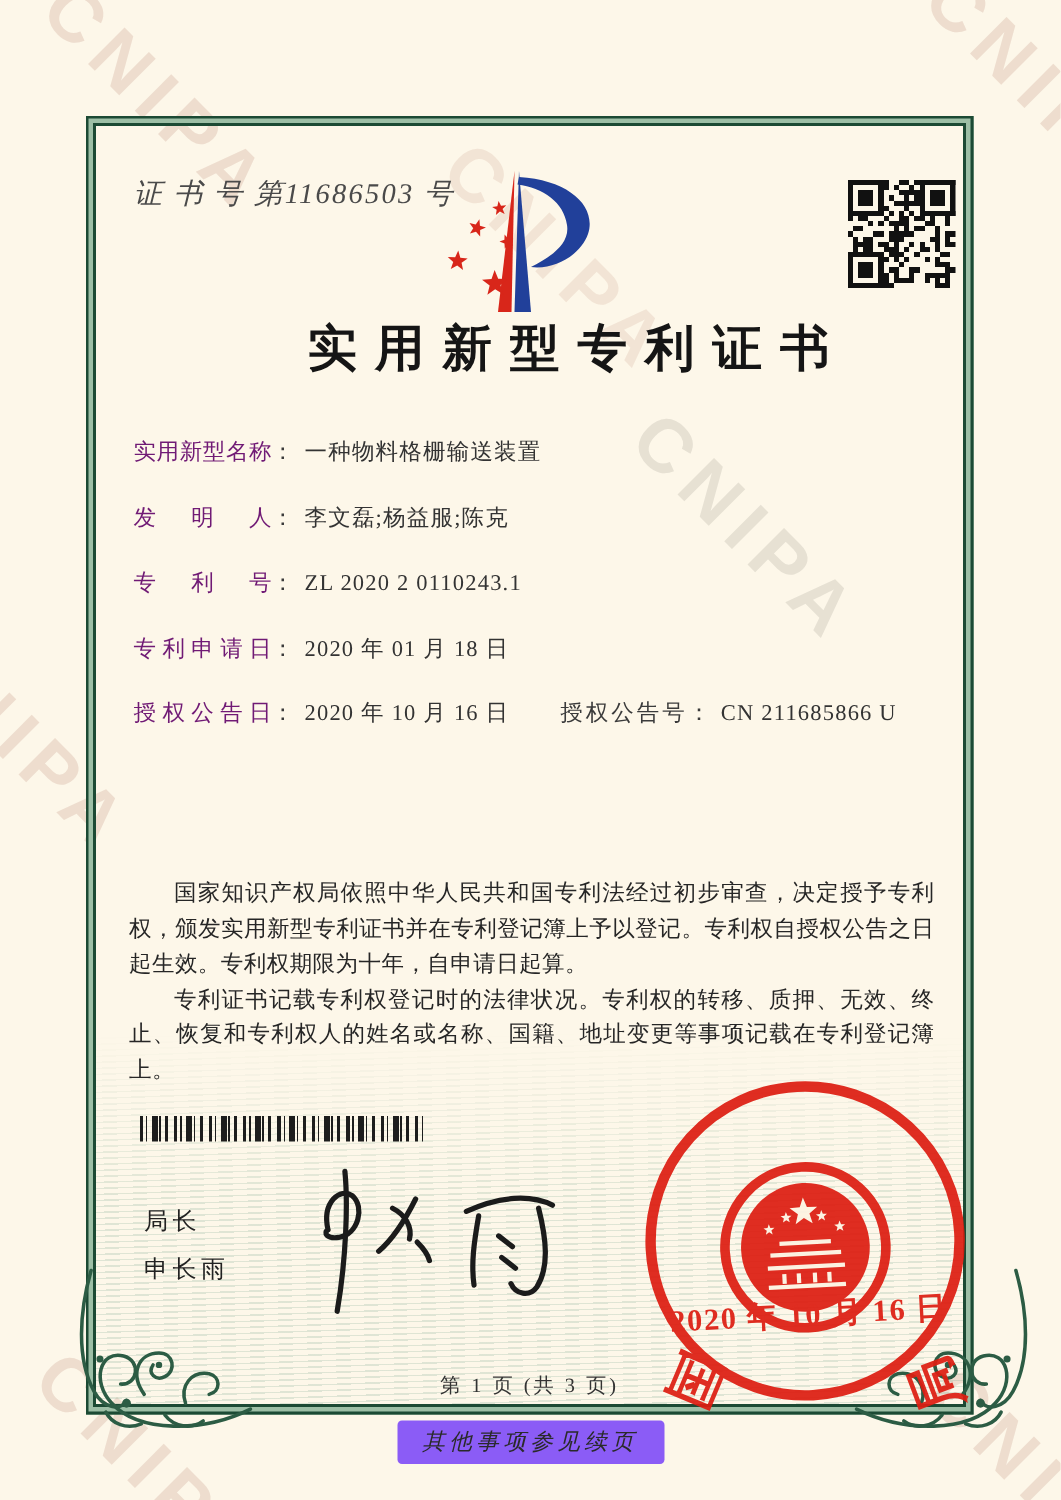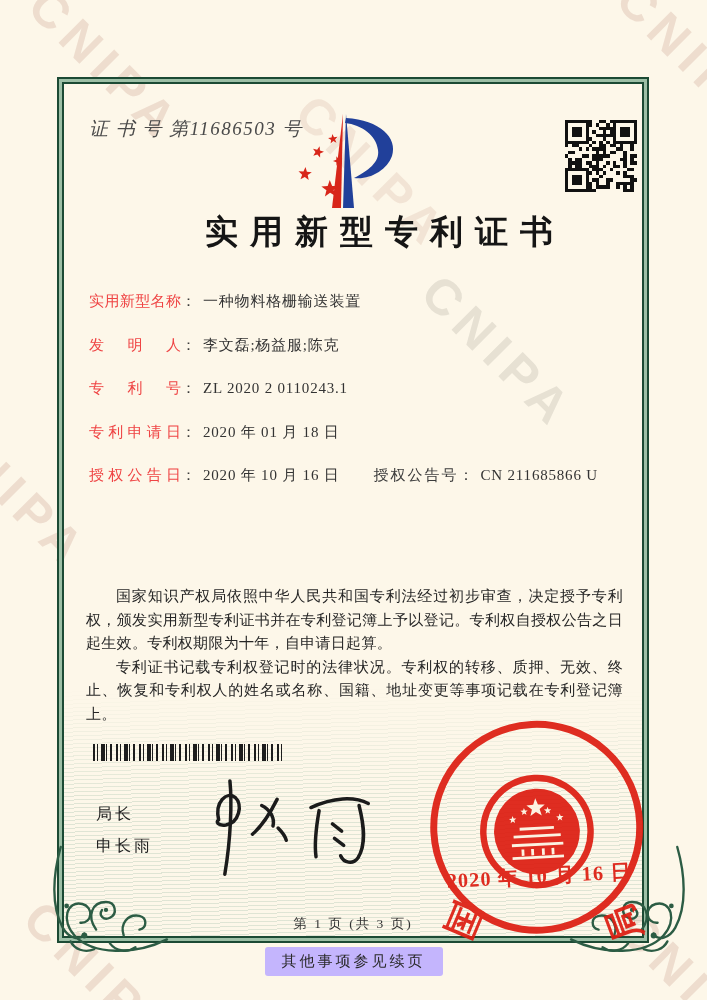--- a/index.html
+++ b/index.html
@@ -30,21 +30,21 @@
   .content{z-index:4;}
 
   .cert-no{left:89px;top:116px;font-size:19px;color:#4a4a4a;letter-spacing:1.5px;font-style:italic;}
 
   .title{left:57px;top:210px;width:644px;text-align:center;font-size:33px;font-weight:bold;
          color:#151515;letter-spacing:12px;text-indent:12px;}
 
   .fields{left:89px;top:292px;width:530px;font-size:15px;color:#333;}
   .frow{height:22px;margin-bottom:21.5px;white-space:nowrap;}
   .flabel{display:inline-block;width:92px;text-align:justify;text-align-last:justify;
-          color:#ef4444;vertical-align:top;}
+          color:#701a75;vertical-align:top;}
   .fcolon{color:#3b3b3b;}
   .fvalue{margin-left:7px;letter-spacing:0.8px;}
   .grant-col{margin-left:34px;}
   .grant-col .glabel{letter-spacing:2px;color:#3b3b3b;}
 
   .paras{left:86px;top:585px;width:537px;font-size:15px;
          line-height:23.6px;color:#262626;text-align:justify;letter-spacing:0.3px;}
   .paras p{margin:0;text-indent:2em;}
 
   .barcode{left:93px;top:744px;width:190px;height:17px;
@@ -58,22 +58,22 @@
   .signer{font-family:"Liberation Sans","DejaVu Sans",sans-serif;font-size:16px;
           color:#222;letter-spacing:3px;}
   .signer.t{left:96px;top:804px;}
   .signer.n{left:96px;top:836px;}
   .signature{left:192px;top:772px;z-index:4;}
 
   .seal{left:419px;top:720px;width:236px;z-index:5;transform:rotate(-3deg);opacity:0.93;}
 
   .page-num{left:57px;top:915px;width:592px;text-align:center;font-size:13.5px;
             color:#333;letter-spacing:2px;}
-  .footer-note{left:50%;top:947px;transform:translateX(-50%);background:#c4b5fd;
-     padding:5px 17px;border-radius:3px;font-size:15px;
+  .footer-note{left:50%;top:947px;transform:translateX(-50%);background:#8b5cf6;
+     padding:5px 17px;border-radius:3px;font-size:15px;font-style:italic;
      letter-spacing:3px;color:#2a2a2a;z-index:4;}
 </style>
 </head>
 <body>
 
 <span class="wm" style="left:105px;top:65px;">CNIPA</span>
 <span class="wm" style="left:372px;top:172px;color:rgba(214,178,162,0.28);">CNIPA</span>
 <span class="wm" style="left:693px;top:58px;">CNIPA</span>
 <span class="wm gray" style="left:498px;top:352px;">CNIPA</span>
 <span class="wm" style="left:12px;top:492px;">CNIPA</span>

